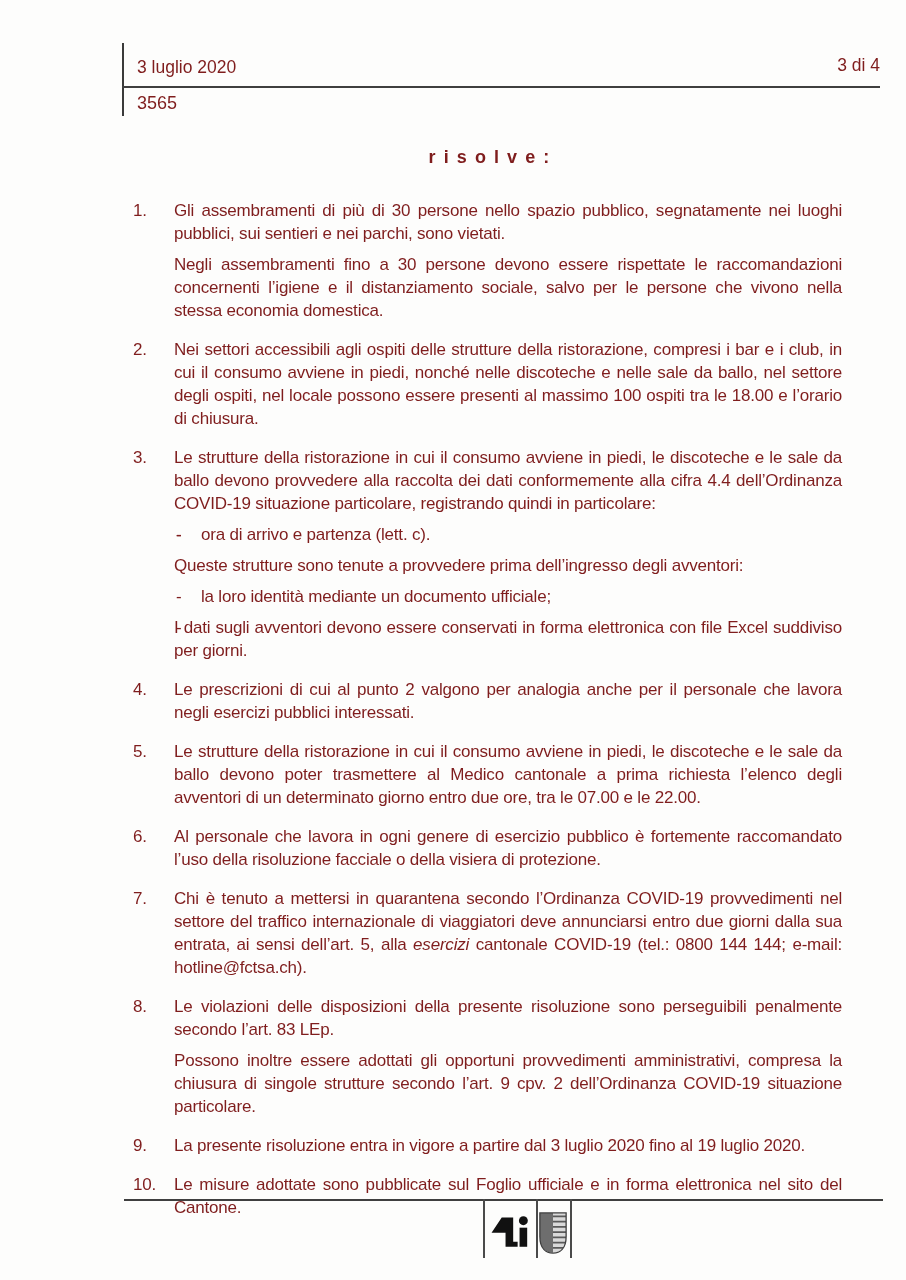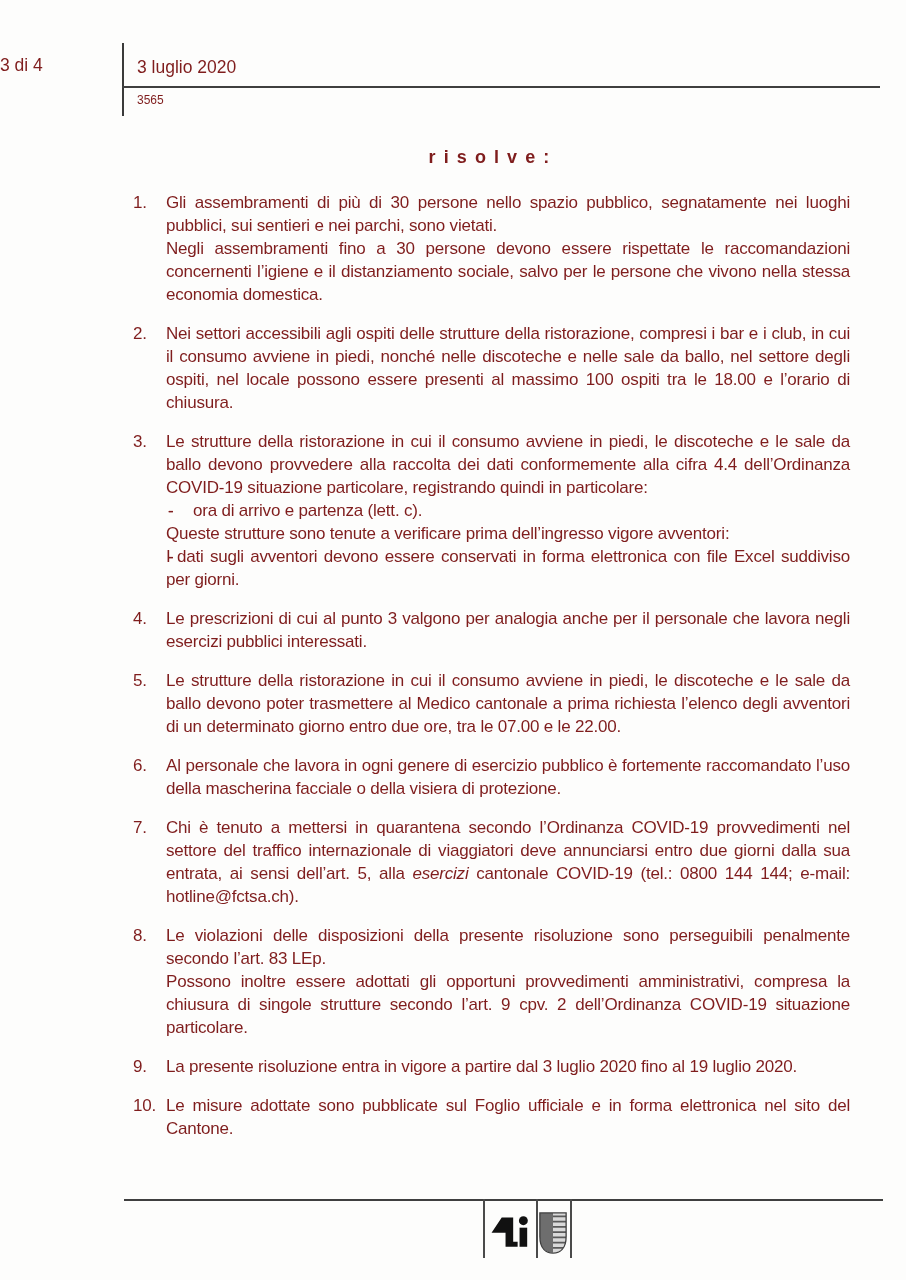--- a/index.html
+++ b/index.html
@@ -3,36 +3,36 @@
 <meta charset="utf-8">
 <style>
   html,body{margin:0;padding:0;background:#ffffff;}
   .page{
     position:relative;width:906px;height:1280px;background:#fdfdfc;
     font-family:"Liberation Sans",sans-serif;color:#7f1d1d;overflow:hidden;
   }
   
   .header-vline{position:absolute;left:122px;top:43px;width:2px;height:73px;background:#3a3a3a;}
   .header-date{position:absolute;left:137px;top:57px;font-size:17.5px;}
-  .header-pages{position:absolute;left:0;top:55px;width:880px;text-align:left;font-size:17.5px;}
+  .header-pages{position:absolute;left:0;top:55px;width:880px;text-align:right;font-size:17.5px;}
   .header-rule{position:absolute;left:122px;top:86px;width:758px;height:2px;background:#3f3f3f;}
-  .doc-number{position:absolute;left:137px;top:93px;font-size:12px;}
+  .doc-number{position:absolute;left:137px;top:93px;font-size:18px;}
   
   .title{
     position:absolute;left:0;top:147px;width:100%;box-sizing:border-box;padding-left:80px;
     text-align:center;font-weight:bold;font-size:18px;letter-spacing:0.45em;
   }
   
   .resolutions{
     position:absolute;left:133px;top:191px;width:717px;margin:0;padding:0;list-style:none;
     font-size:17px;line-height:23px;letter-spacing:-0.2px;
   }
   .resolutions li{position:relative;padding-left:33px;margin-bottom:16px;text-align:justify;}
   .resolutions .num{position:absolute;left:0;top:0;}
-  .resolutions p{margin:0;}
+  .resolutions p{margin:8px;}
   .resolutions p.sub{position:relative;padding-left:27px;text-align:left;}
   .resolutions .dash{position:absolute;left:2px;}
   .resolutions em{font-style:italic;}
   
   .footer-rule{position:absolute;left:124px;top:1199px;width:759px;height:2px;background:#3f3f3f;}
   .fvline{position:absolute;top:1199px;width:2px;height:59px;background:#4a4a4a;}
   .fv1{left:483px;} .fv2{left:536px;} .fv3{left:570px;}
   .ti-logo{position:absolute;left:489px;top:1209px;width:42px;height:45px;}
   .shield{position:absolute;left:539px;top:1210px;width:28px;height:46px;}
 </style>
@@ -57,36 +57,36 @@
       </li>
       <li>
         <span class="num">2.</span>
         <p class="para"><span>Nei settori accessibili agli ospiti delle strutture della ristorazione, compresi i bar e i club, in cui il consumo avviene in piedi, nonché nelle discoteche e nelle sale da ballo, nel settore degli ospiti, nel locale possono essere presenti al massimo 100 ospiti tra le 18.00 e l’orario di chiusura.</span></p>
       </li>
       <li>
         <span class="num">3.</span>
         <p class="para"><span>Le strutture della ristorazione in cui il consumo avviene in piedi, le discoteche e le sale da ballo devono provvedere alla raccolta dei dati conformemente alla cifra 4.4 dell’Ordinanza COVID-19 situazione particolare, registrando quindi in particolare:</span></p>
         <p class="sub"><span class="dash">-</span></p>
         <p class="sub"><span class="dash">-</span><span>ora di arrivo e partenza (lett. c).</span></p>
-        <p class="para"><span>Queste strutture sono tenute a verificare prima dell’ingresso vigore avventori:</span></p>
-        <p class="sub"><span class="dash">-</span></p>
+        <p class="para"><span>Queste strutture sono tenute a provvedere prima dell’ingresso degli avventori:</span></p>
+        <p class="sub"><span class="dash">-</span><span>la loro identità mediante un documento ufficiale;</span></p>
         <p class="sub"><span class="dash">-</span></p>
         <p class="para"><span>I dati sugli avventori devono essere conservati in forma elettronica con file Excel suddiviso per giorni.</span></p>
       </li>
       <li>
         <span class="num">4.</span>
-        <p class="para"><span>Le prescrizioni di cui al punto 3 valgono per analogia anche per il personale che lavora negli esercizi pubblici interessati.</span></p>
+        <p class="para"><span>Le prescrizioni di cui al punto 2 valgono per analogia anche per il personale che lavora negli esercizi pubblici interessati.</span></p>
       </li>
       <li>
         <span class="num">5.</span>
         <p class="para"><span>Le strutture della ristorazione in cui il consumo avviene in piedi, le discoteche e le sale da ballo devono poter trasmettere al Medico cantonale a prima richiesta l’elenco degli avventori di un determinato giorno entro due ore, tra le 07.00 e le 22.00.</span></p>
       </li>
       <li>
         <span class="num">6.</span>
-        <p class="para"><span>Al personale che lavora in ogni genere di esercizio pubblico è fortemente raccomandato l’uso della mascherina facciale o della visiera di protezione.</span></p>
+        <p class="para"><span>Al personale che lavora in ogni genere di esercizio pubblico è fortemente raccomandato l’uso della risoluzione facciale o della visiera di protezione.</span></p>
       </li>
       <li>
         <span class="num">7.</span>
         <p class="para"><span>Chi è tenuto a mettersi in quarantena secondo l’Ordinanza COVID-19 provvedimenti nel settore del traffico internazionale di viaggiatori deve annunciarsi entro due giorni dalla sua entrata, ai sensi dell’art. 5, alla </span><em>esercizi</em><span> cantonale COVID-19 (tel.: 0800 144 144; e-mail: hotline@fctsa.ch).</span></p>
       </li>
       <li>
         <span class="num">8.</span>
         <p class="para"><span>Le violazioni delle disposizioni della presente risoluzione sono perseguibili penalmente secondo l’art. 83 LEp.</span></p>
         <p class="para"><span>Possono inoltre essere adottati gli opportuni provvedimenti amministrativi, compresa la chiusura di singole strutture secondo l’art. 9 cpv. 2 dell’Ordinanza COVID-19 situazione particolare.</span></p>
       </li>

